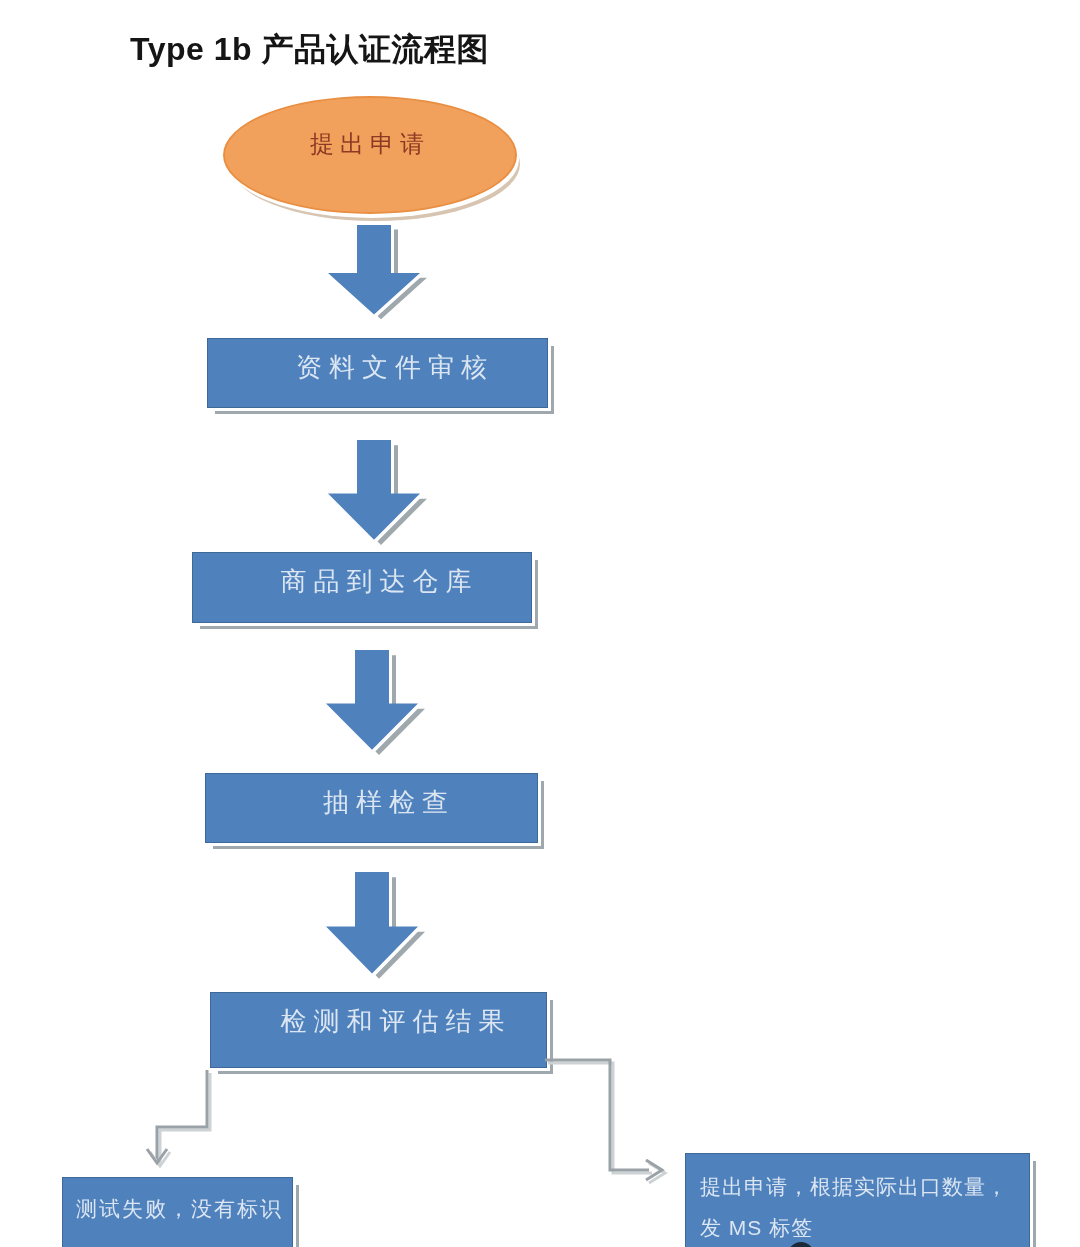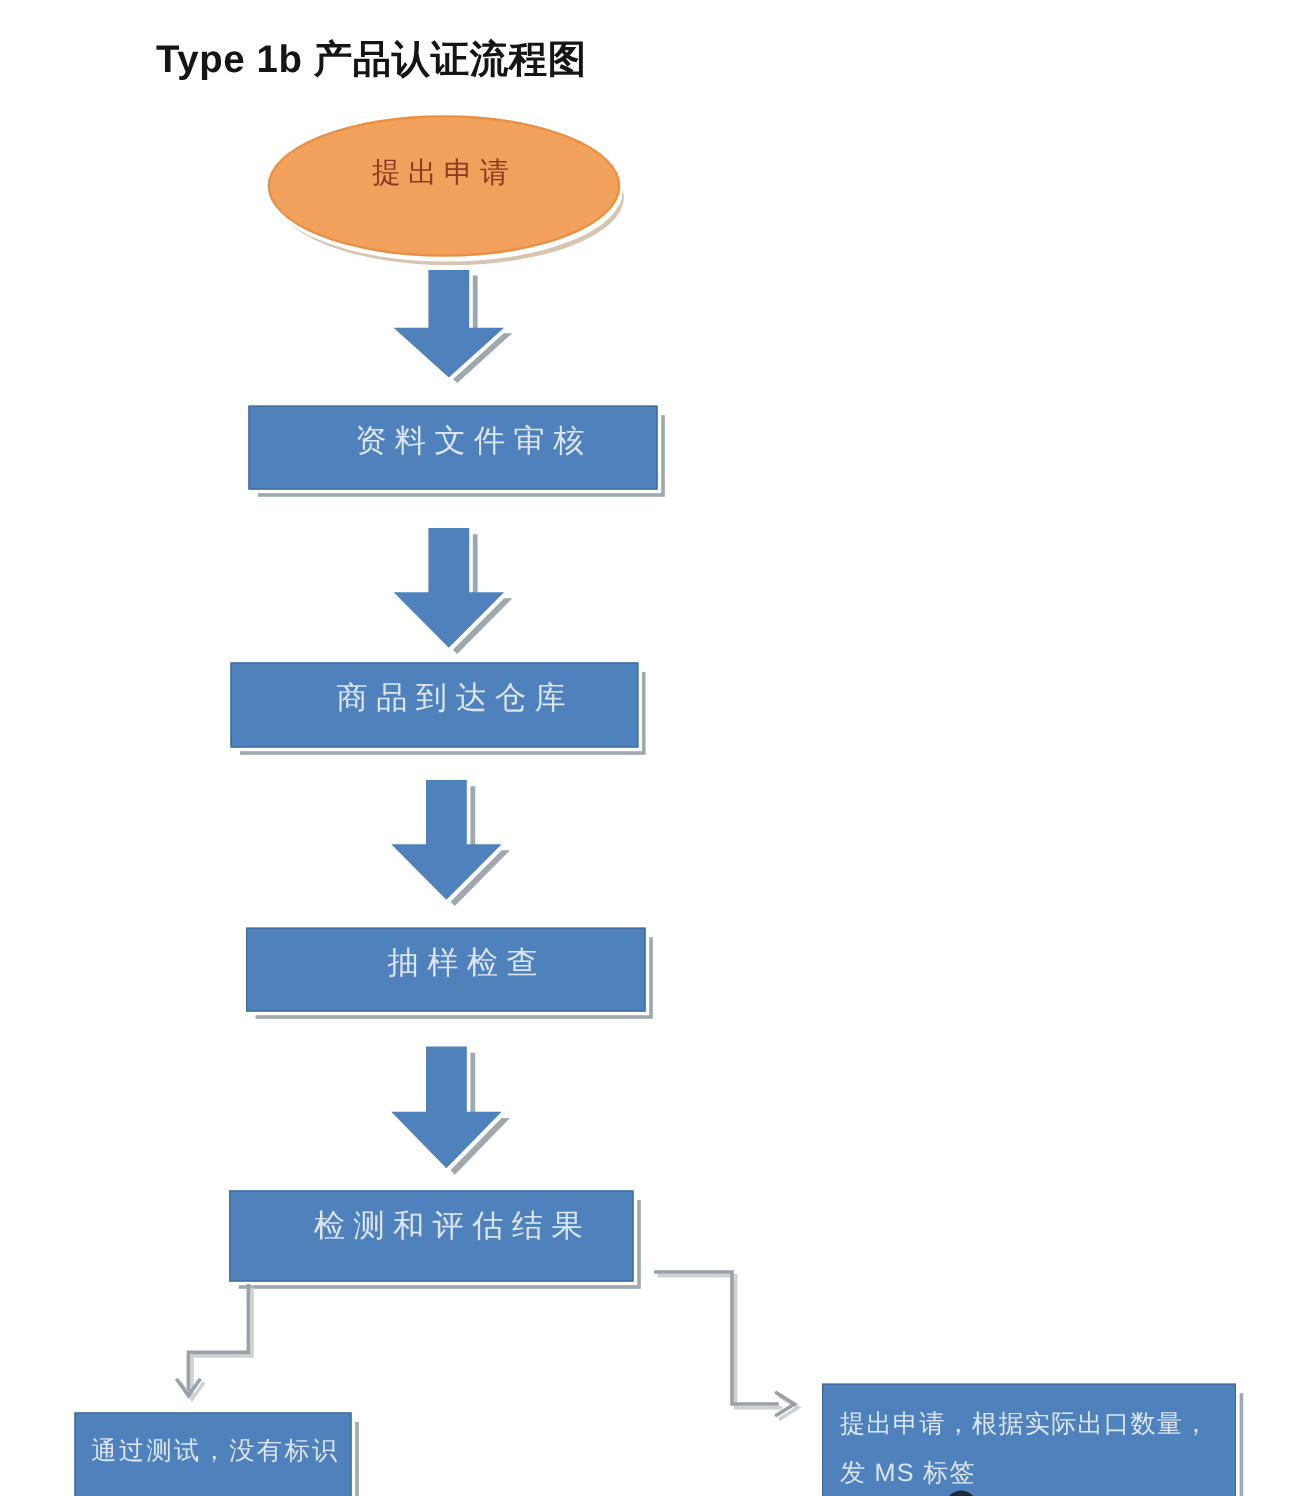--- a/index.html
+++ b/index.html
@@ -21,21 +21,21 @@
   }
   .process {
     position:absolute; background:#4F81BD; border:1px solid #3E6898;
     box-shadow:3px 3px 0 0 #ffffff, 7px 7px 0 -1px #9FA8AD;
     box-sizing:border-box; color:#DBE6F2; font-size:26px; letter-spacing:7px;
     display:flex; justify-content:center; padding-top:11px;padding-left:35px;
   }
   #box1 { left:207px; top:338px; width:341px; height:70px; }
   #box2 { left:192px; top:552px; width:340px; height:71px;justify-content:center; }
   #box3 { left:205px; top:773px; width:333px; height:70px;text-align:right; }
-  #box4 { left:191px; top:992px; width:337px; height:76px; }
+  #box4 { left:210px; top:992px; width:337px; height:76px; }
   .branch {
     position:absolute; background:#4F81BD; border:1px solid #3E6898;
     box-shadow:3px 3px 0 0 #ffffff, 7px 7px 0 -1px #9FA8AD;
     box-sizing:border-box; color:#DBE6F2; font-size:21px;
   }
   #branch-fail {
     left:62px; top:1177px; width:231px; height:76px;
     padding:17px 0 0 13px; letter-spacing:2px; white-space:nowrap;
   }
   #branch-pass {
@@ -101,21 +101,21 @@
     <path d="M150,1152 L160,1166 L170,1152" fill="none" stroke="#CDD2D5" stroke-width="3"></path>
     <path d="M147,1149 L157,1163 L167,1149" fill="none" stroke="#9AA1A7" stroke-width="3"></path>
 
     <path d="M548,1063 H613 V1173 H652" fill="none" stroke="#CDD2D5" stroke-width="3"></path>
     <path d="M545,1060 H610 V1170 H649" fill="none" stroke="#9AA1A7" stroke-width="3"></path>
     <path d="M649,1163 L665,1173 L649,1183" fill="none" stroke="#CDD2D5" stroke-width="3"></path>
     <path d="M646,1160 L662,1170 L646,1180" fill="none" stroke="#9AA1A7" stroke-width="3"></path>
   </svg>
 
   <div class="branch" id="branch-fail">
-    <span>通过测试，没有标识</span>
+    <span>测试失败，没有标识</span>
   </div>
   <div class="branch" id="branch-pass">
     <div>提出申请，根据实际出口数量，</div>
     <div>发 MS  标签</div>
   </div>
 
   <div class="watermark-dot"></div>
 
 </div>
 

